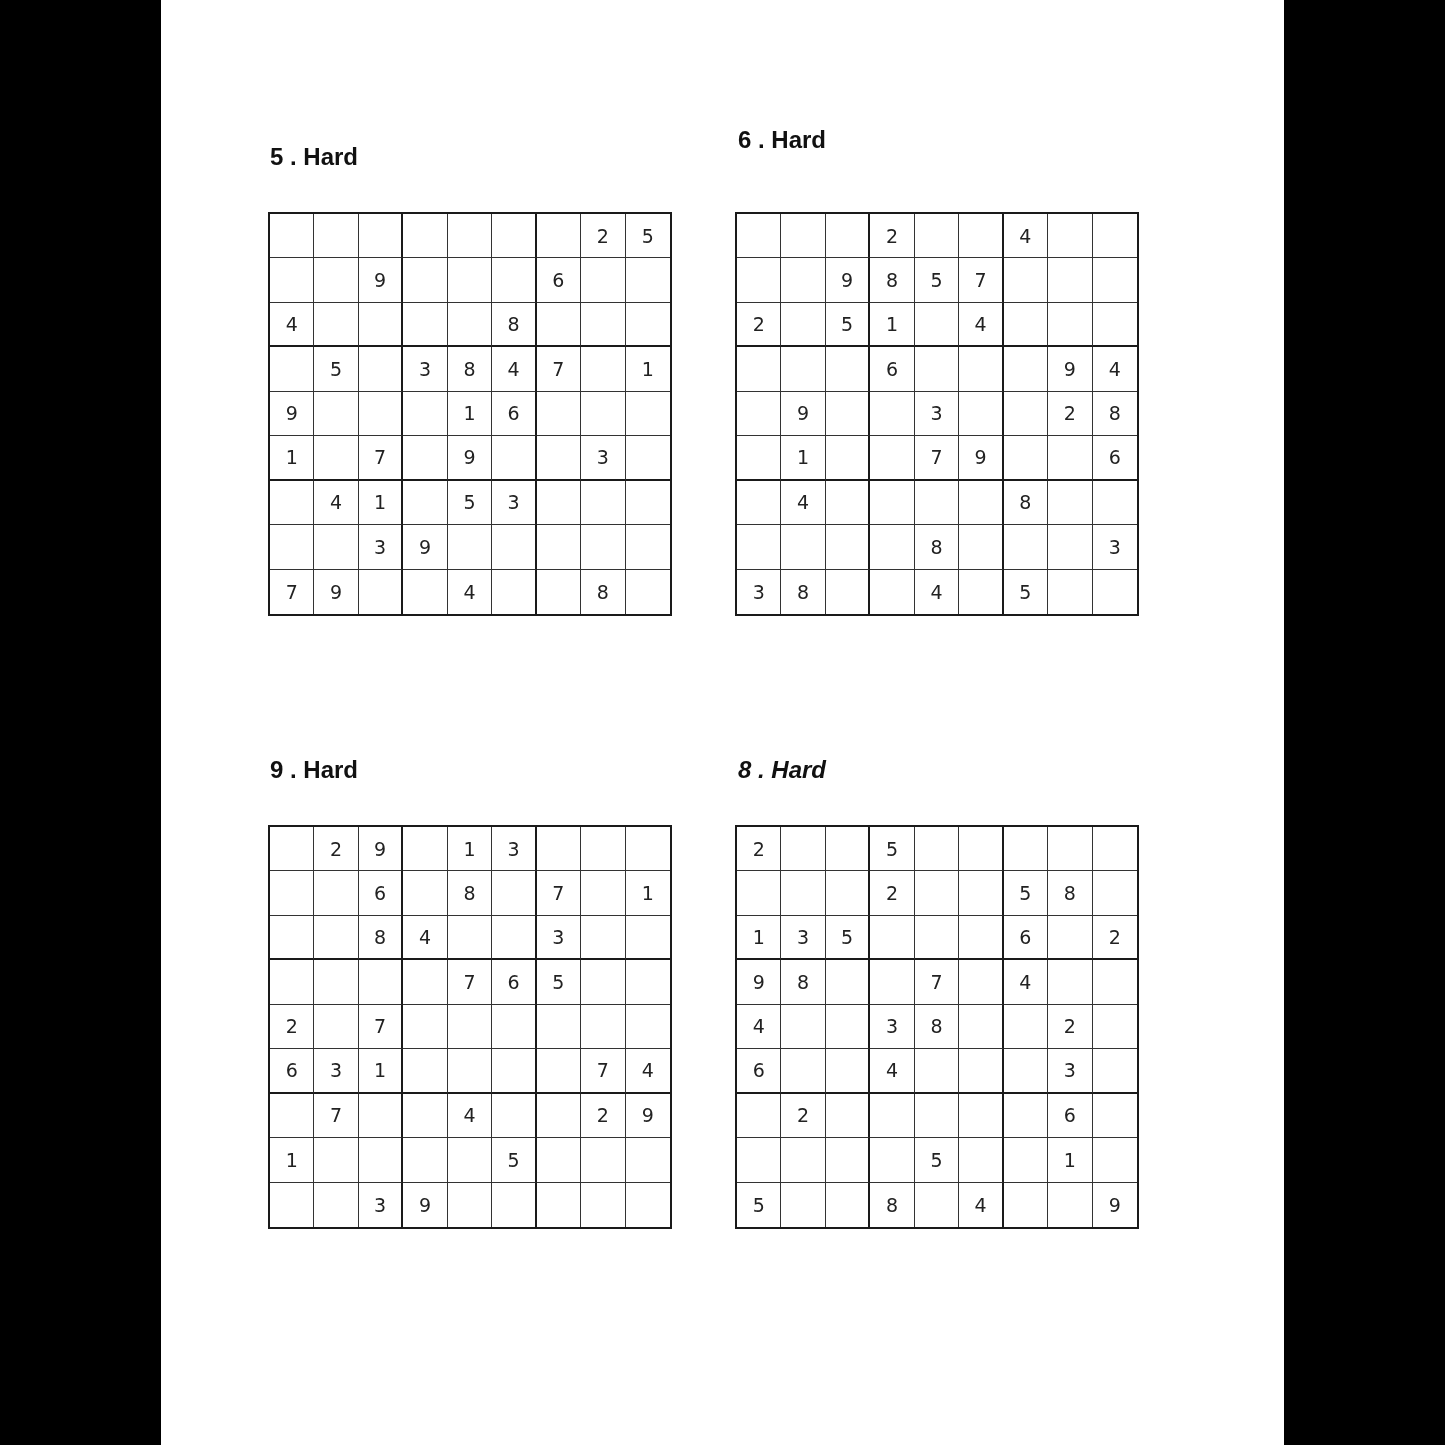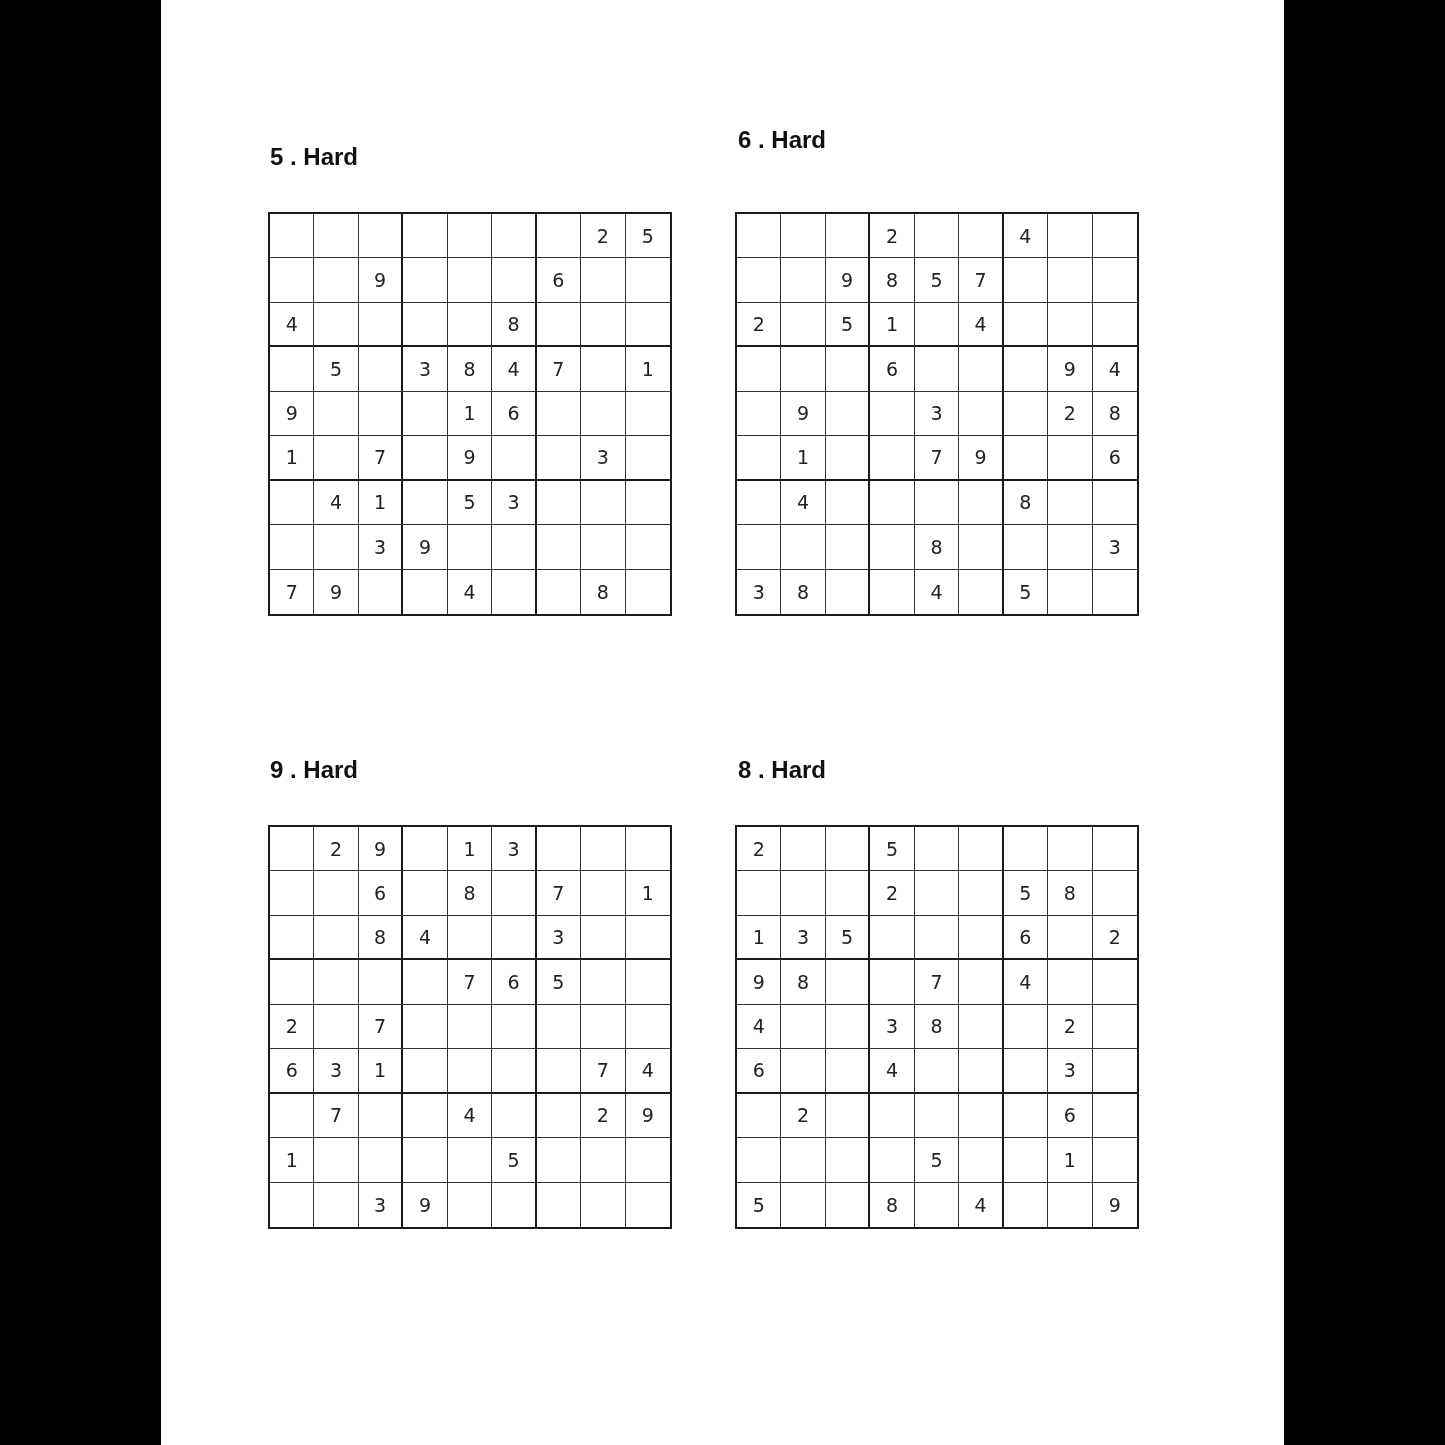--- a/index.html
+++ b/index.html
@@ -278,21 +278,21 @@
         <div class="cell r8 c3">9</div>
         <div class="cell r8 c4"></div>
         <div class="cell r8 c5"></div>
         <div class="cell r8 c6"></div>
         <div class="cell r8 c7"></div>
         <div class="cell r8 c8"></div>
       </div>
   </div>
 
   <div class="puzzle" style="left:0;top:0;">
-    <div class="title" style="left:577px;top:756px;">8 . Hard</div>
+    <div class="title" style="left:577px;top:756px;font-style:italic;">8 . Hard</div>
     <div class="grid" style="left:574px;top:825px;">
         <div class="cell r0 c0">2</div>
         <div class="cell r0 c1"></div>
         <div class="cell r0 c2"></div>
         <div class="cell r0 c3">5</div>
         <div class="cell r0 c4"></div>
         <div class="cell r0 c5"></div>
         <div class="cell r0 c6"></div>
         <div class="cell r0 c7"></div>
         <div class="cell r0 c8"></div>

